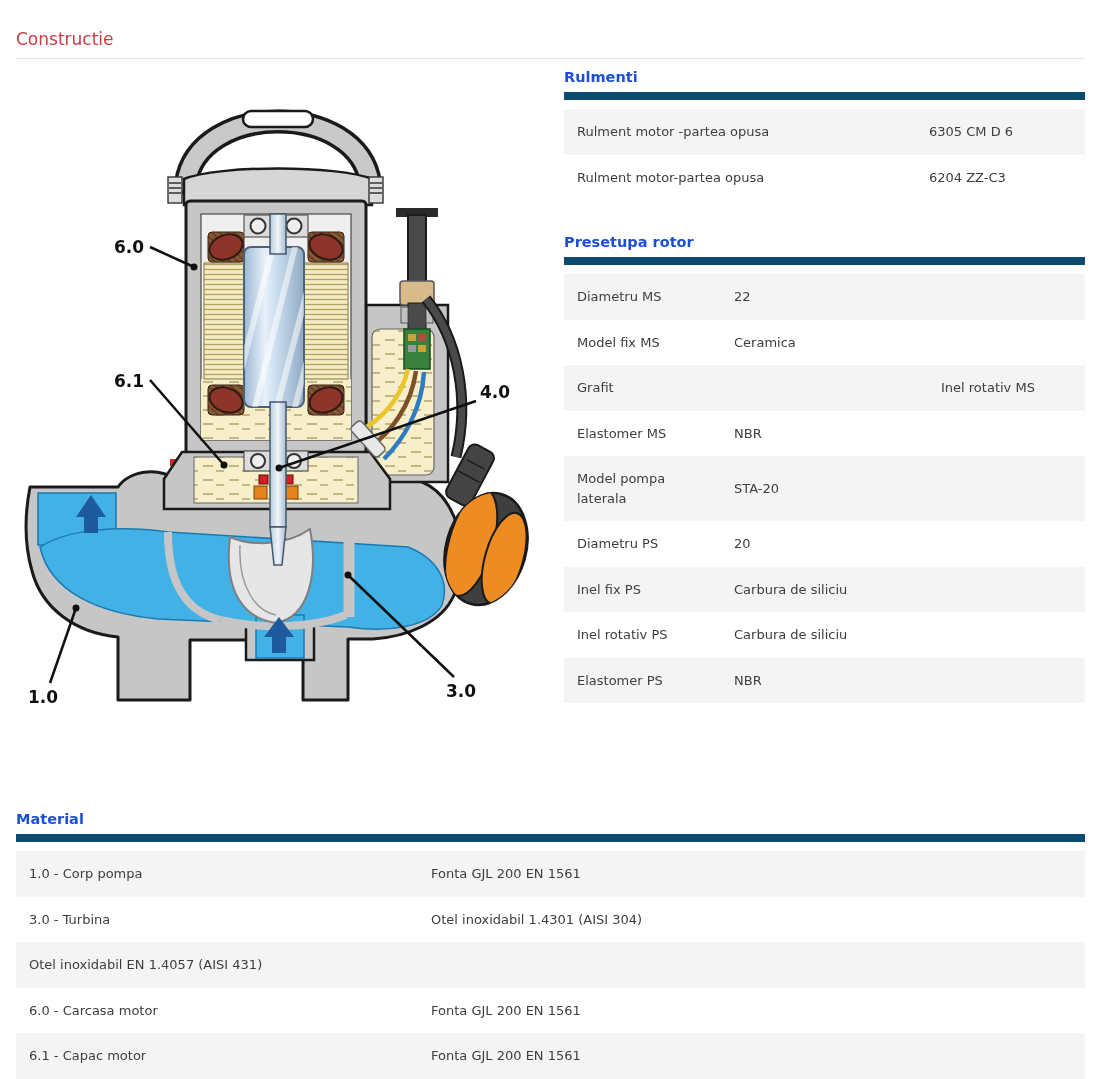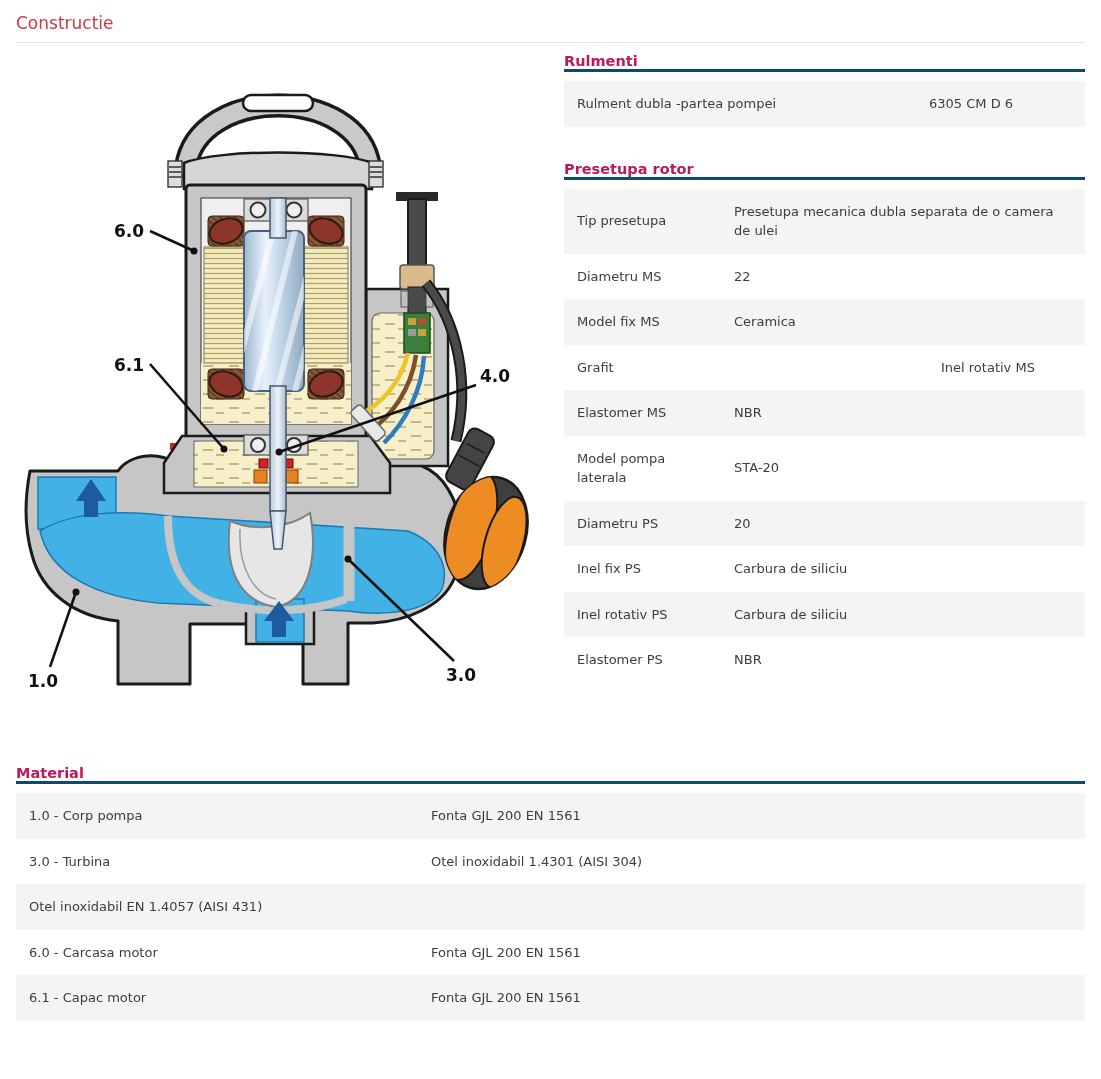--- a/index.html
+++ b/index.html
@@ -1,33 +1,33 @@
 <!DOCTYPE html>
 <html><head>
 <meta charset="utf-8">
 <style>
   html,body{margin:0;padding:0;background:#fff;}
   body{width:1101px;height:1079px;font-family:"DejaVu Sans","Liberation Sans",sans-serif;color:#3d3d3d;overflow:hidden;}
   .page{padding:0 16px;}
-  .page-title{color:#cb3b41;font-size:17px;font-weight:400;margin:0;padding:13px 0 9px;}
+  .page-title{color:#cb3b41;font-size:17px;font-weight:400;margin:0;padding:29px 0 9px;}
   .title-rule{border-bottom:1px solid #e3e3e3;margin:0 0 8px;}
   .content{display:flex;align-items:flex-start;}
   .diagram-wrap{width:548px;flex:none;text-align:center;}
   .specs{flex:1;min-width:0;padding-top:2px;}
-  .section-heading{font-size:14.5px;font-weight:bold;color:#be185d;margin:0 0 9px;border-bottom:3px solid #0c4a6e;}
+  .section-heading{font-size:14.5px;font-weight:bold;color:#1d4ed8;margin:0 0 9px;padding-bottom:7px;border-bottom:8px solid #0c4a6e;}
   .spec-table{margin:0;}
   .trow{display:flex;align-items:center;}
   .trow:nth-child(odd){background:#f4f4f4;}
   .tcell{padding:13px;font-size:13px;line-height:1.5;}
   .tlabel{flex:none;}
   .tvalue{flex:1;}
   .t-rul .tlabel{width:326px;}
   .t-pre .tlabel{width:131px;}
   .t-mat .tlabel{width:376px;}
-  .material{}
+  .material{margin-top:30px;}
   svg text.callout{font-family:"DejaVu Sans","Liberation Sans",sans-serif;font-weight:bold;font-size:17px;fill:#101010;}
 </style>
 </head>
 <body>
 
 <div class="page">
   <h1 class="page-title">Constructie</h1>
   <div class="title-rule"></div>
 
   <div class="content">
@@ -228,31 +228,31 @@
           <text class="callout" x="10" y="636">1.0</text>
           <text class="callout" x="428" y="630">3.0</text>
         </g>
       </svg>
     </div>
 
     <div class="specs">
       <h2 class="section-heading">Rulmenti</h2>
       <div class="spec-table t-rul">
           <div class="trow">
-            <div class="tcell tlabel">Rulment dubla -partea pompei</div>
+            <div class="tcell tlabel">Rulment motor -partea opusa</div>
             <div class="tcell tvalue">6305 CM D 6</div>
+          </div>
+          <div class="trow">
+            <div class="tcell tlabel">Rulment motor-partea opusa</div>
+            <div class="tcell tvalue">6204 ZZ-C3</div>
           </div>
         </div>
 
       <h2 class="section-heading" style="margin-top:34px;">Presetupa rotor</h2>
       <div class="spec-table t-pre">
-          <div class="trow">
-            <div class="tcell tlabel">Tip presetupa</div>
-            <div class="tcell tvalue">Presetupa mecanica dubla separata de o camera de ulei</div>
-          </div>
           <div class="trow">
             <div class="tcell tlabel">Diametru MS</div>
             <div class="tcell tvalue">22</div>
           </div>
           <div class="trow">
             <div class="tcell tlabel">Model fix MS</div>
             <div class="tcell tvalue">Ceramica</div>
           </div>
           <div class="trow">
             <div class="tcell tvalue">Grafit</div>

